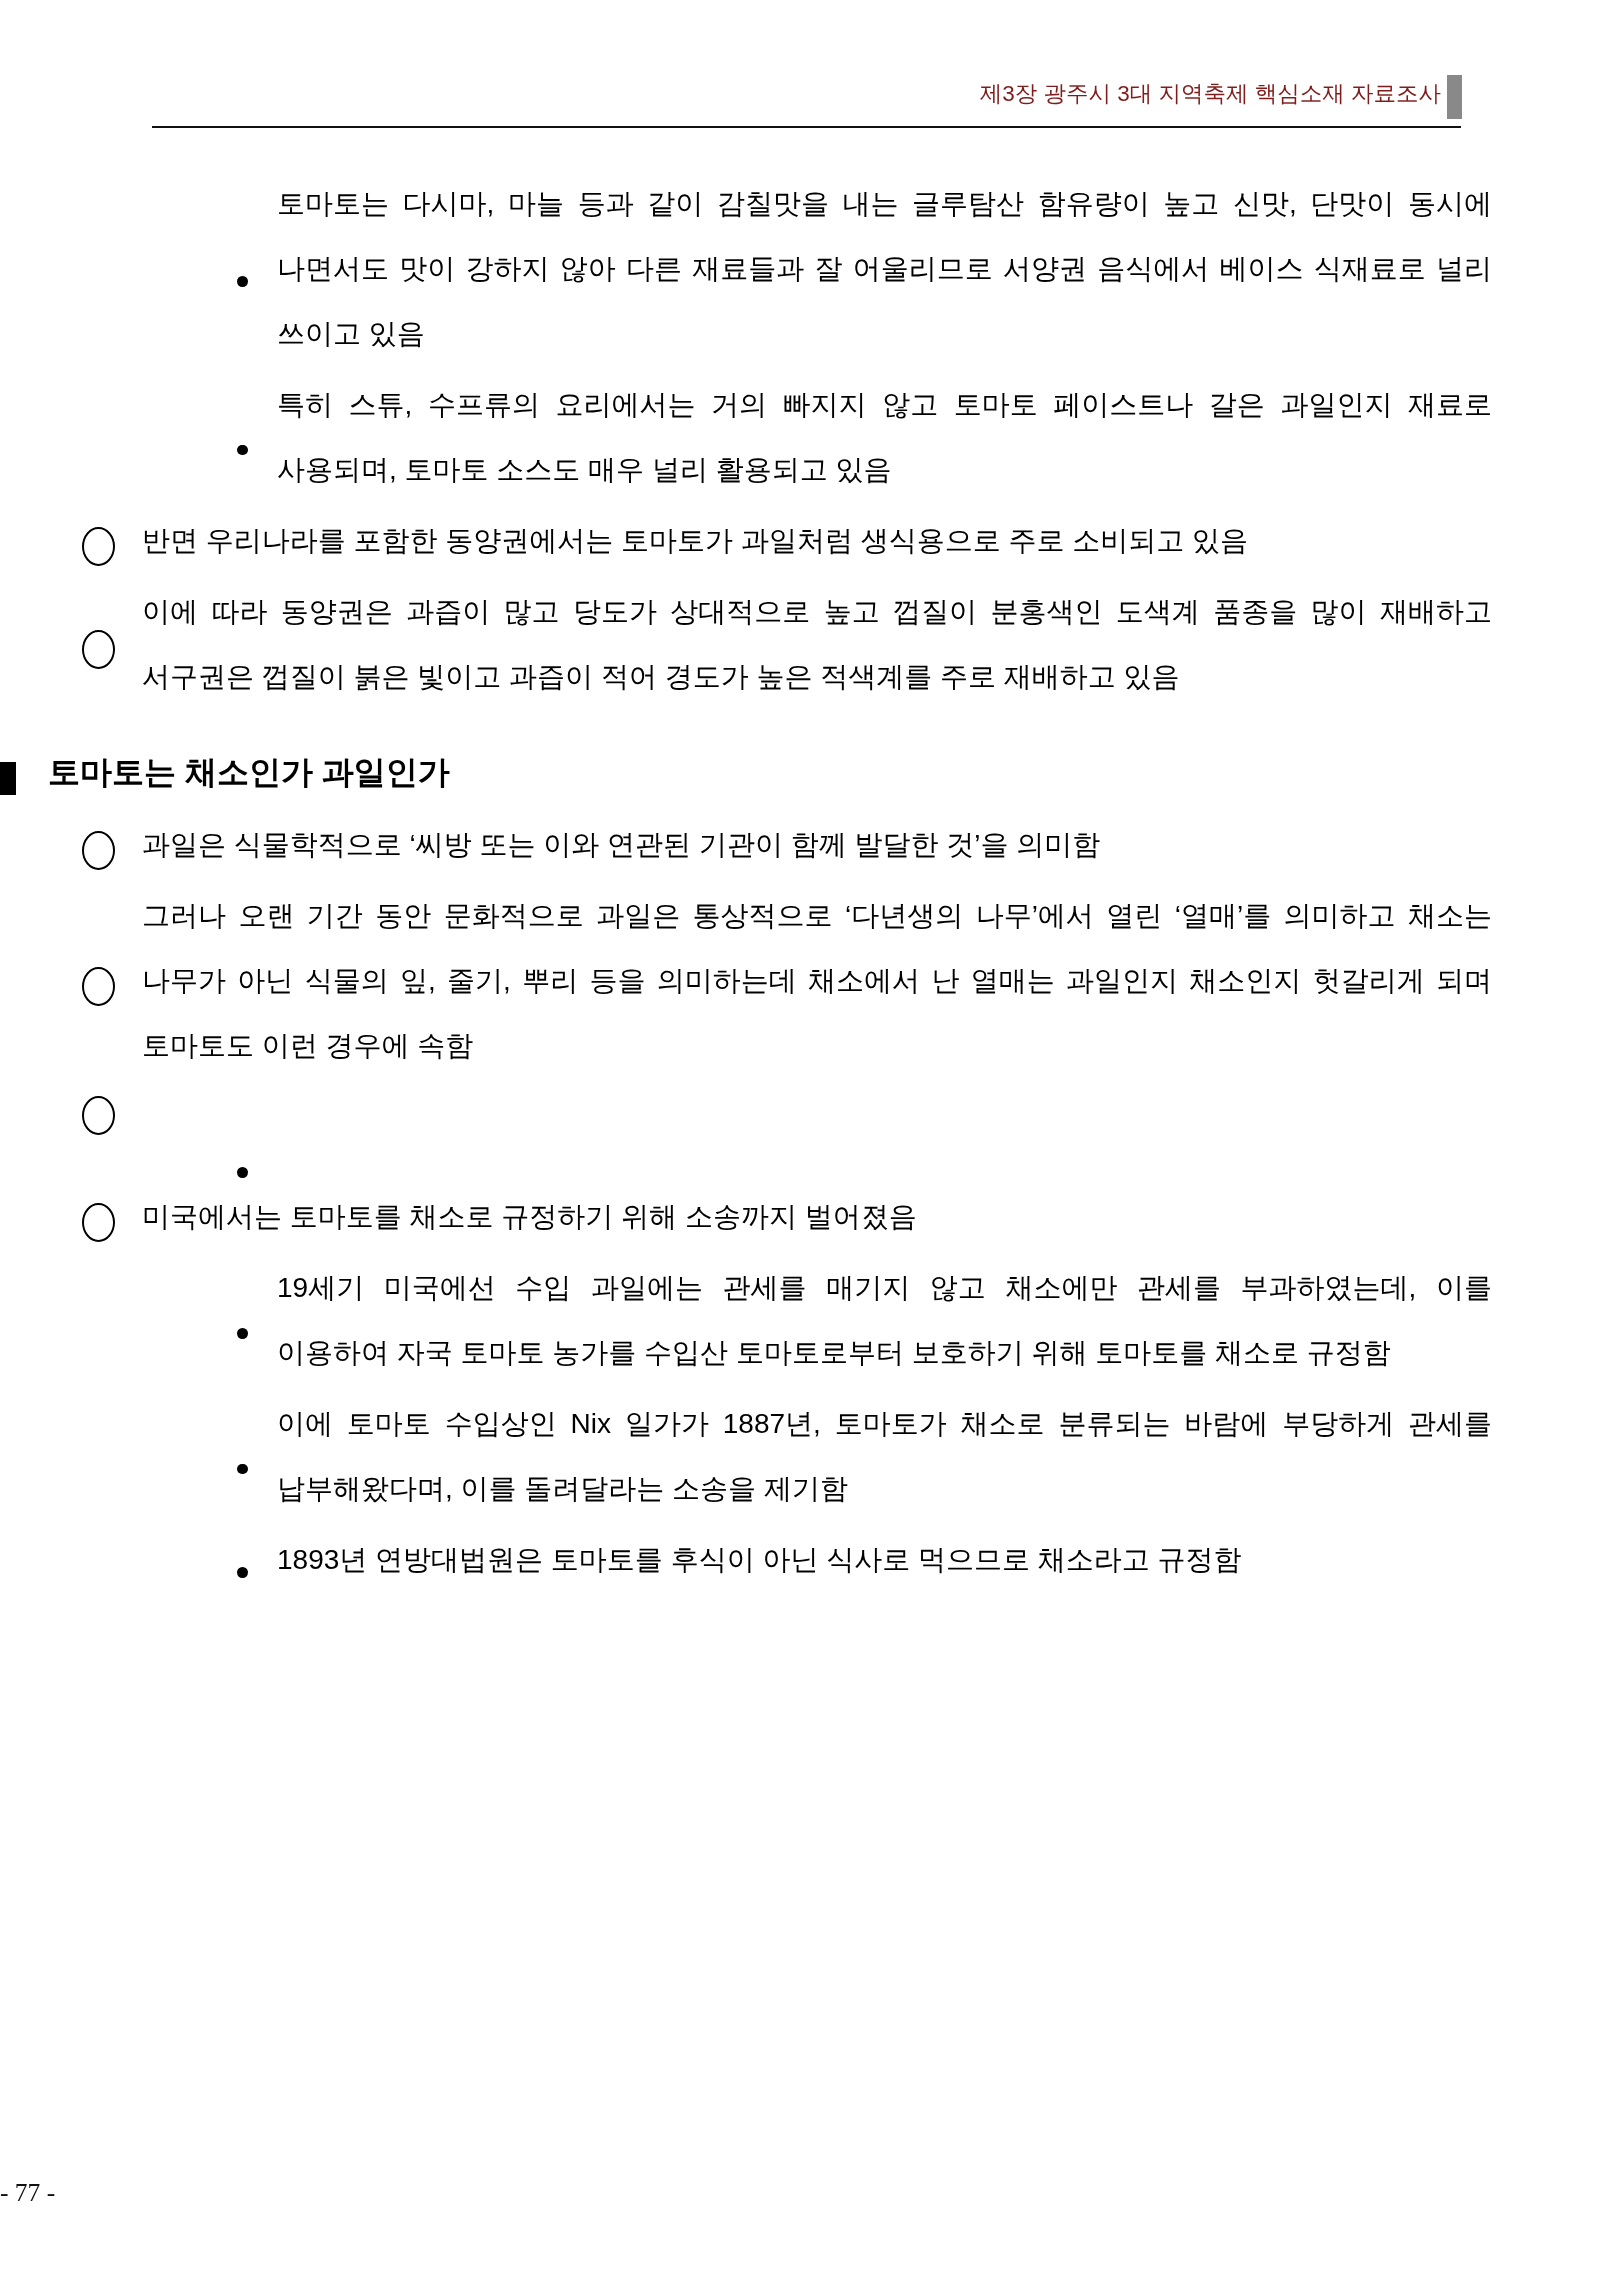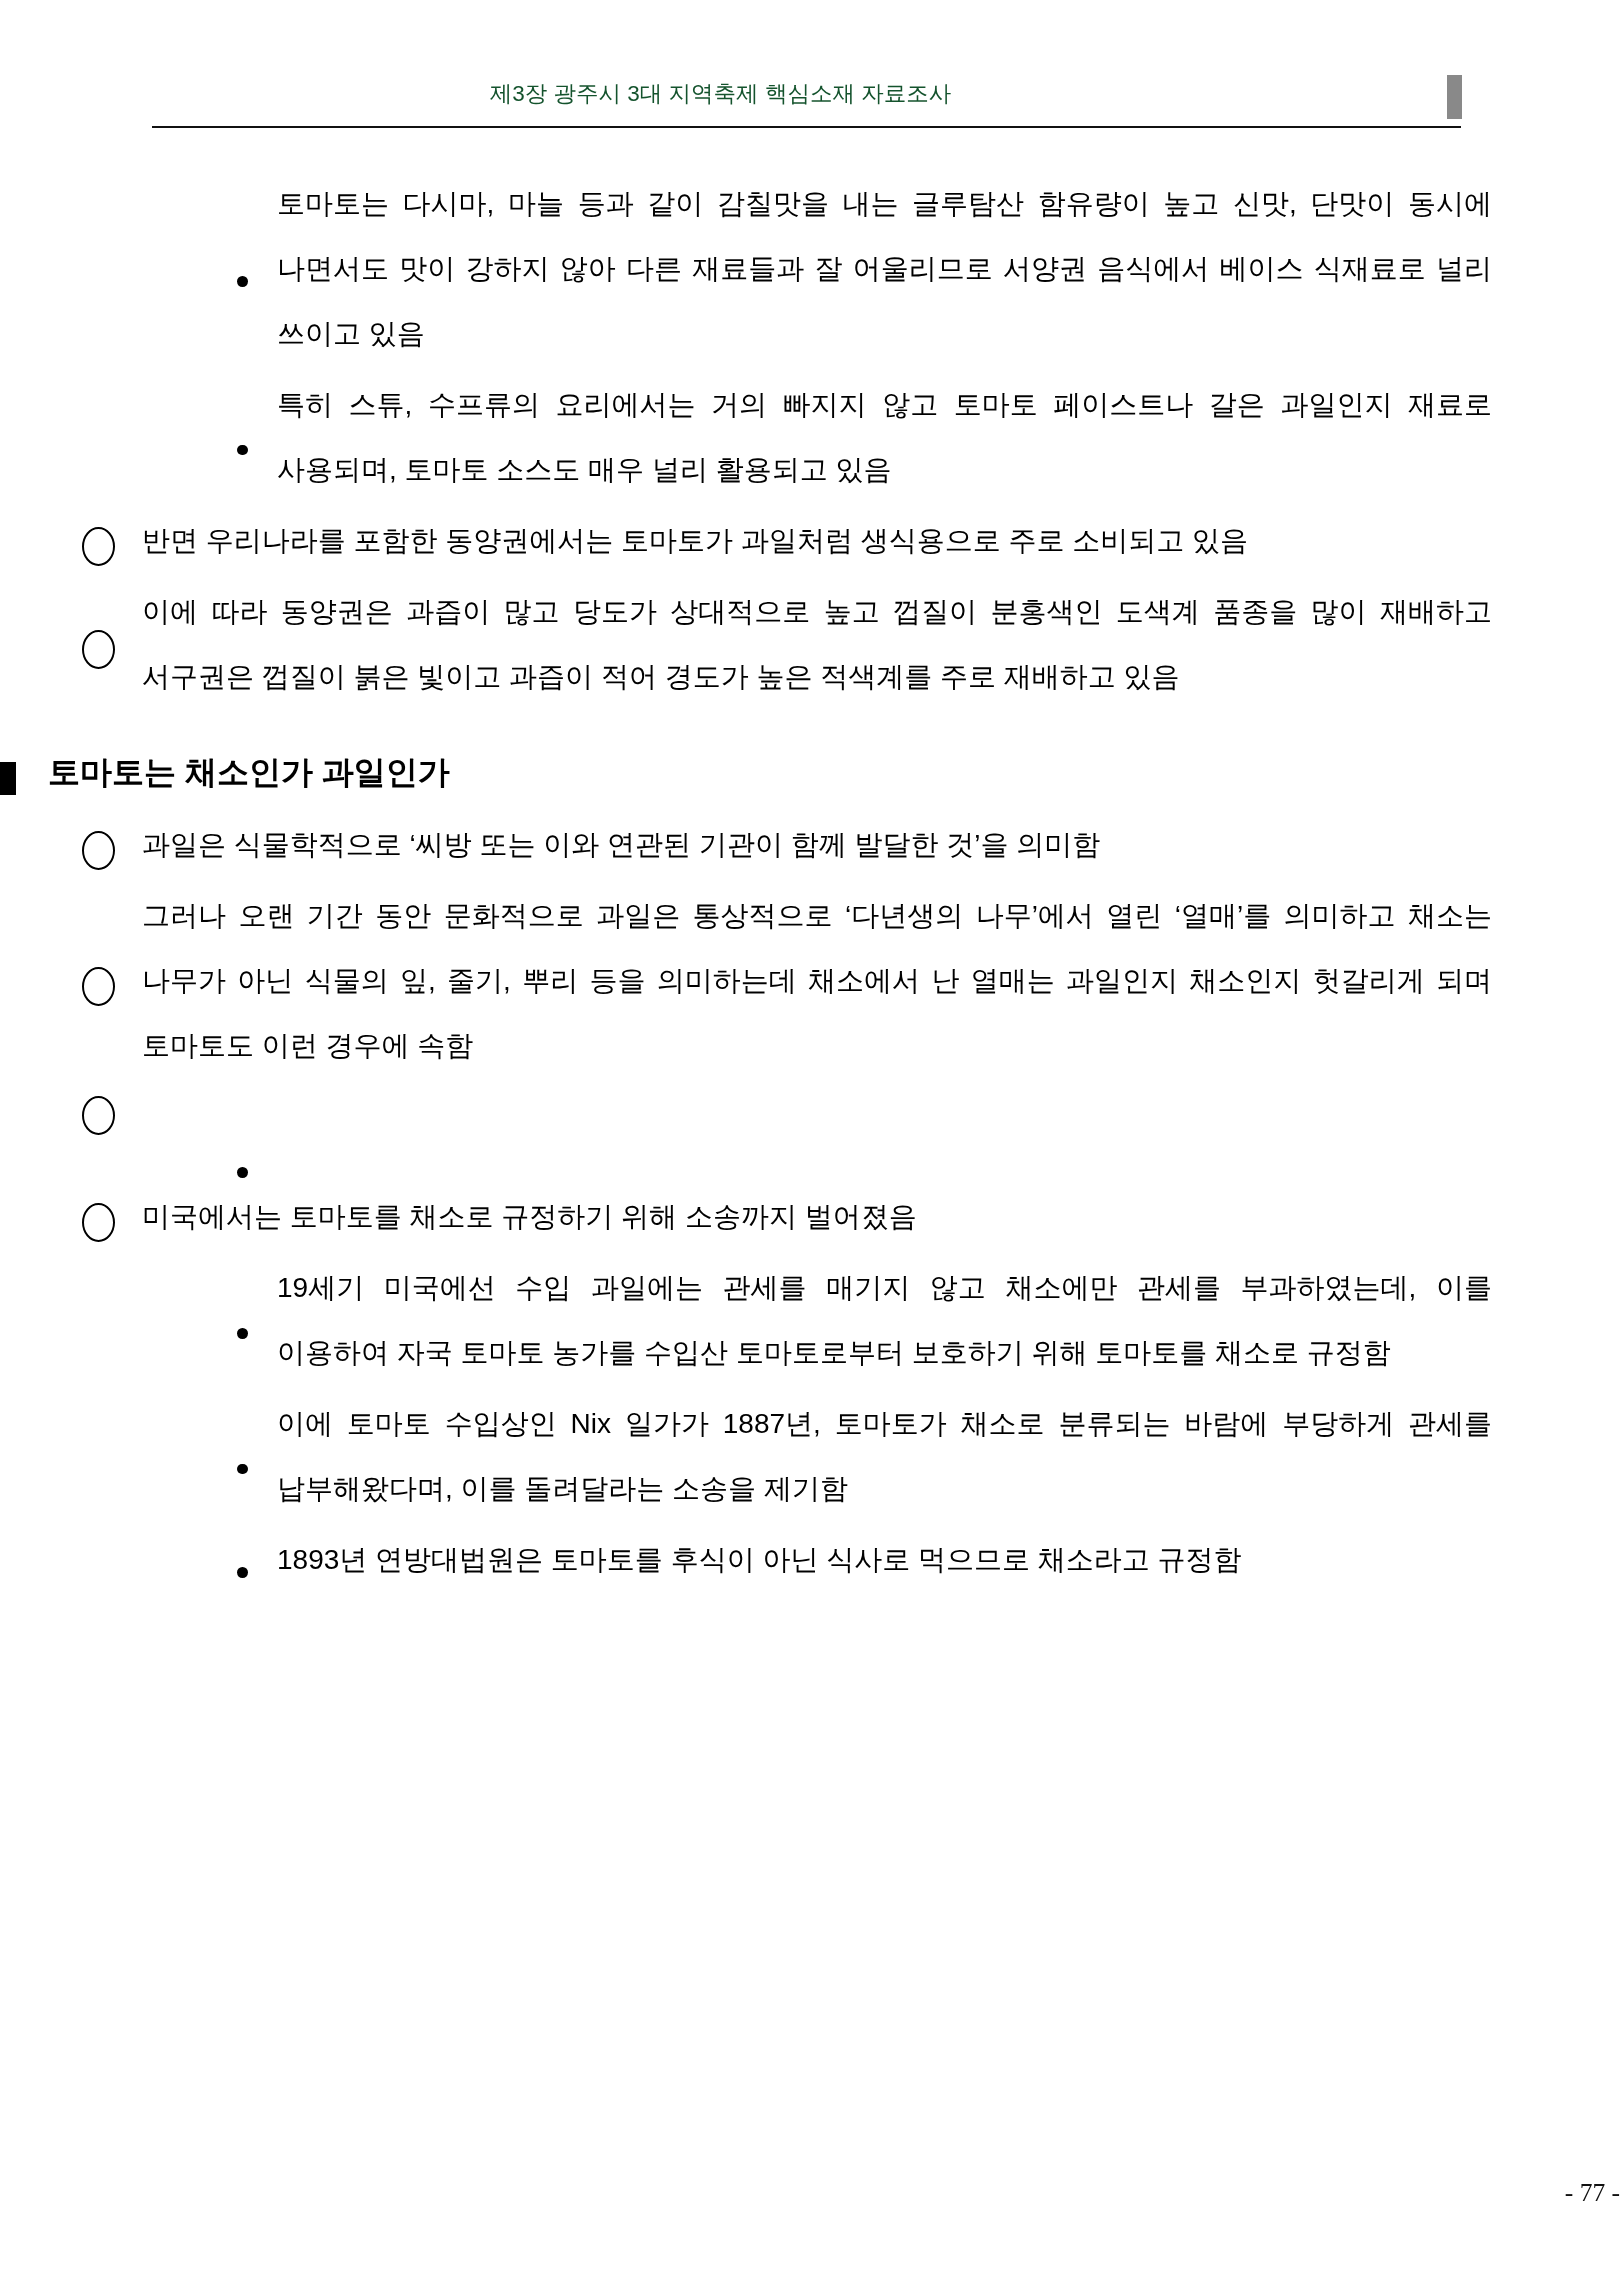--- a/index.html
+++ b/index.html
@@ -9,24 +9,24 @@
     background:#ffffff;
     font-family:"Liberation Sans", sans-serif;
     color:#000000;
     overflow:hidden;
     margin:0 auto;
   }
   
   .header-title {
     position:absolute;
     top:80px; left:0; right:179px;
-    text-align:center;
+    text-align:right;
     font-size:22.5px;
     line-height:27.4px;
-    color:#14532d;
+    color:#7f1d1d;
   }
   .accent-bar {
     position:absolute;
     top:75px; right:158px;
     width:14.7px; height:44px;
     background:#898989;
   }
   .header-rule {
     position:absolute;
     top:126px; left:152px;
@@ -89,21 +89,21 @@
     width:15.7px; height:33px;
     background:#000;
     margin-top:13.7px;
   }
   .item.heading .text { text-align:left; }
   
   .footer {
     position:absolute;
     top:2178px; left:0;
     width:100%;
-    text-align:right;
+    text-align:left;
     font-family:"Liberation Serif", serif;
     font-size:25.5px;
     color:#111111;
   }
 </style>
 </head>
 <body>
 
 <div class="page">
 

